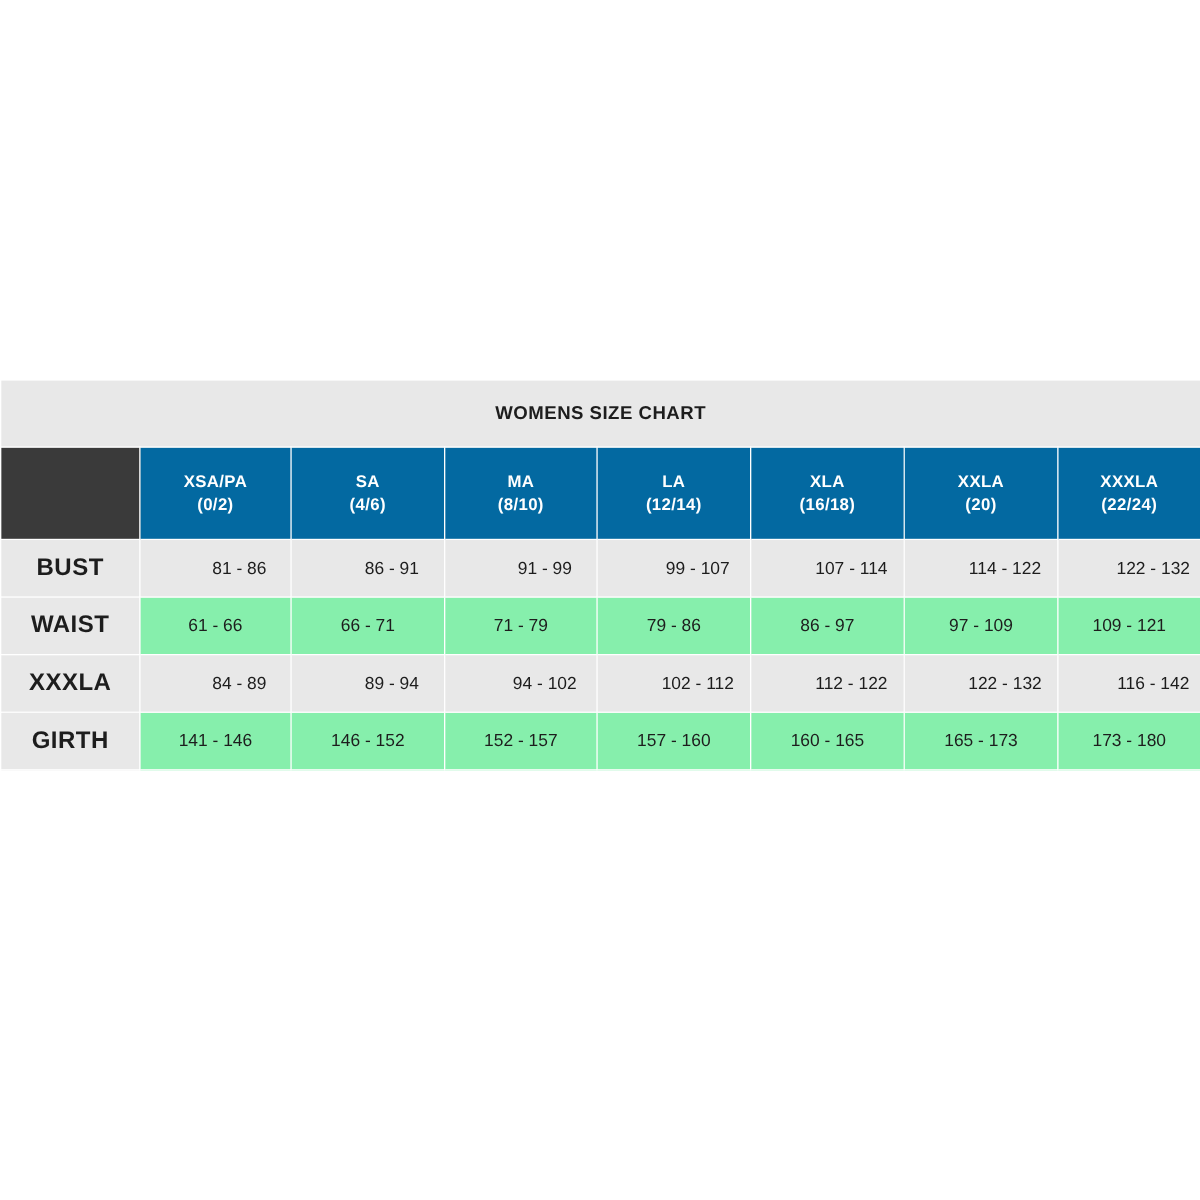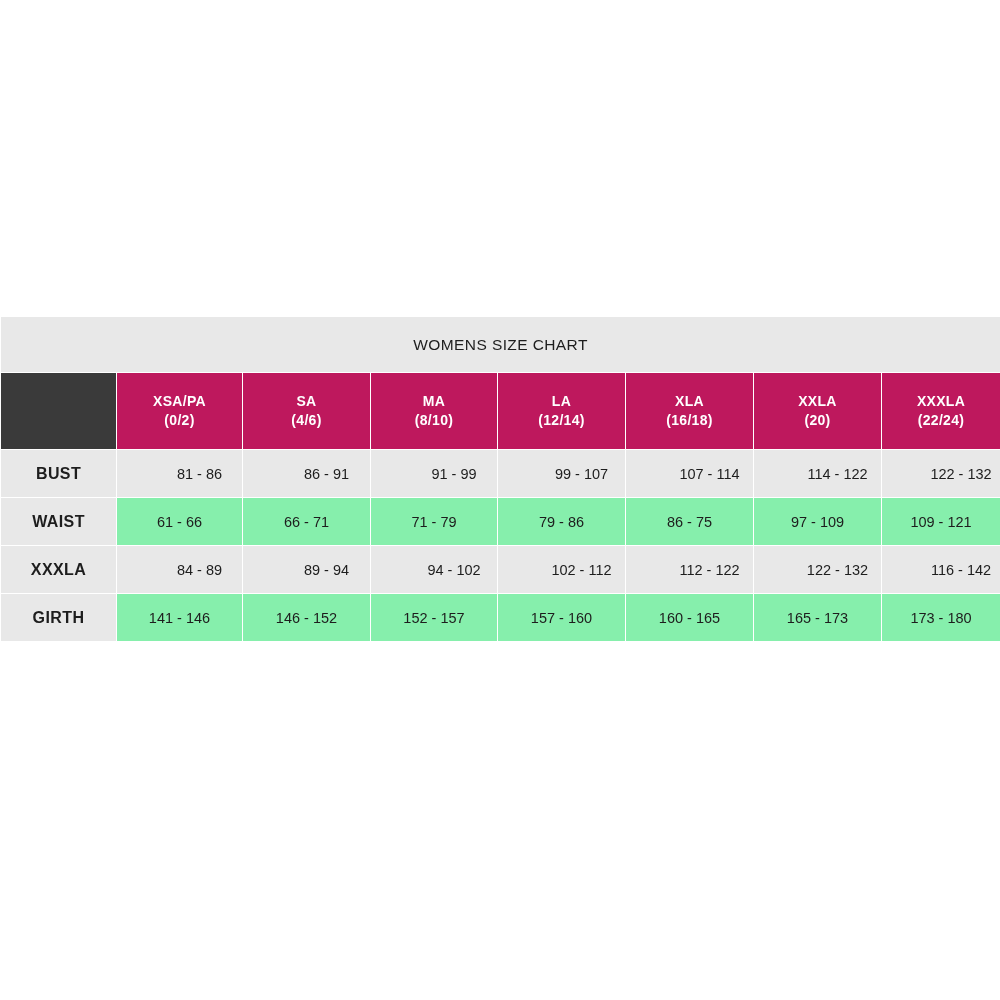--- a/index.html
+++ b/index.html
@@ -34,45 +34,45 @@
   table.size-chart th {
     border: 1px solid #ffffff;
     padding: 0;
     text-align: center;
     vertical-align: middle;
   }
   .title-cell {
     background: #e8e8e8;
     color: #1d1d1d;
     font-size: 15.5px;
-    font-weight: normal;
+    font-weight: bold;
     letter-spacing: 0.4px;
     height: 55px;
     border: none;
   }
   .header-row td {
-    background: #be185d;
+    background: #0369a1;
     color: #ffffff;
     font-size: 14px;
     font-weight: bold;
     height: 76px;
     letter-spacing: 0.3px;
     line-height: 1.35;
     border: 1px solid #ffffff;
   }
   .header-row td.corner {
     background: #3a3a3a;
   }
   .hdr-line2 {
     display: block;
   }
   .row-label {
     background: #e8e8e8;
     color: #1d1d1d;
-    font-size: 16px;
+    font-size: 20px;
     font-weight: bold;
     letter-spacing: 0.4px;
     height: 47px;
     width: 116px;
   }
   td.val {
     font-size: 14.5px;
     color: #1d1d1d;
     height: 47px;
   }
@@ -159,21 +159,21 @@
           <td class="val">114 - 122</td>
           <td class="val">122 - 132</td>
         </tr>
 
         <tr class="plain">
           <td class="row-label">WAIST</td>
           <td class="val">61 - 66</td>
           <td class="val">66 - 71</td>
           <td class="val">71 - 79</td>
           <td class="val">79 - 86</td>
-          <td class="val">86 - 75</td>
+          <td class="val">86 - 97</td>
           <td class="val">97 - 109</td>
           <td class="val">109 - 121</td>
         </tr>
 
         <tr class="shade">
           <td class="row-label">XXXLA</td>
           <td class="val">84 - 89</td>
           <td class="val">89 - 94</td>
           <td class="val">94 - 102</td>
           <td class="val">102 - 112</td>

